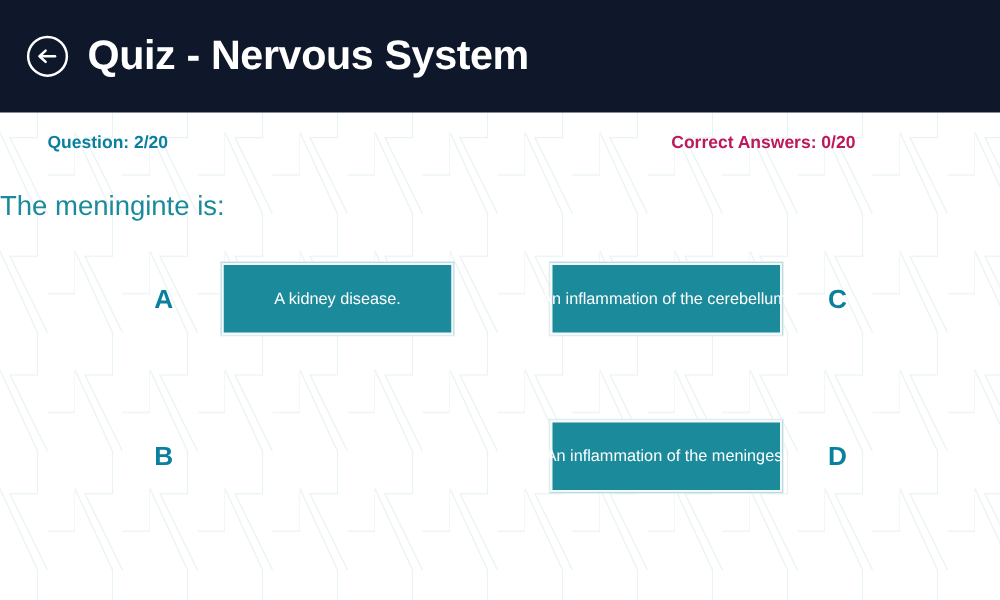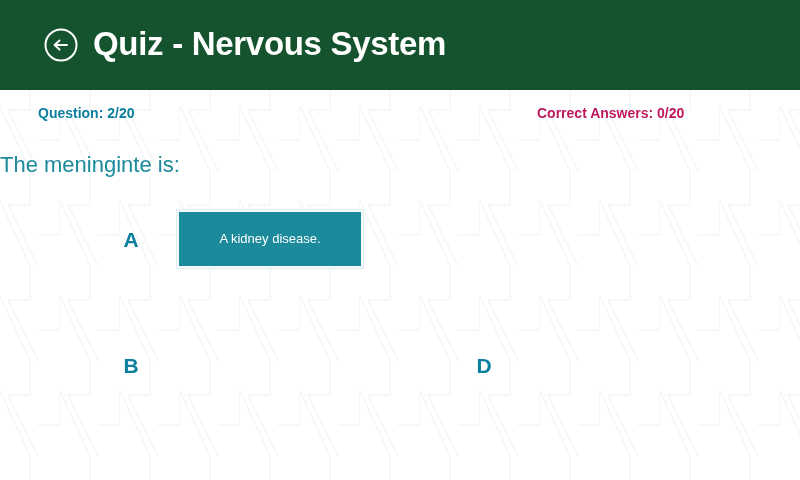--- a/index.html
+++ b/index.html
@@ -24,24 +24,24 @@
     overflow: hidden;
   }
 
   
   .header {
     position: absolute;
     left: 0;
     top: 0;
     width: 800px;
     height: 90px;
-    background: #14532d;
-    display: flex;
-    align-items: center;
-    padding-left: 42px;
+    background: #0f172a;
+    display: flex;
+    align-items: center;
+    padding-left: 19px;
     z-index: 5;
   }
 
   .back-icon {
     width: 38px;
     height: 38px;
     flex: 0 0 38px;
     margin-right: 13px;
     display: block;
     cursor: pointer;
@@ -229,30 +229,39 @@
 
     <div class="answer-row row-top">
 
       <div class="opt left">
         <div class="opt-letter">A</div>
         <div class="opt-box">
           <span class="opt-box-text">A kidney disease.</span>
         </div>
       </div>
 
+      <div class="opt right">
+        <div class="opt-box">
+          <span class="opt-box-text">An inflammation of the cerebellum.</span>
+        </div>
+        <div class="opt-letter">C</div>
+      </div>
 
     </div>
 
     <div class="answer-row row-bottom">
 
       <div class="opt left">
         <div class="opt-letter">B</div>
       </div>
 
       <div class="opt right">
+        <div class="opt-box">
+          <span class="opt-box-text">An inflammation of the meninges.</span>
+        </div>
         <div class="opt-letter">D</div>
       </div>
 
     </div>
 
   </div>
 
 </div>
 
 </body></html>

